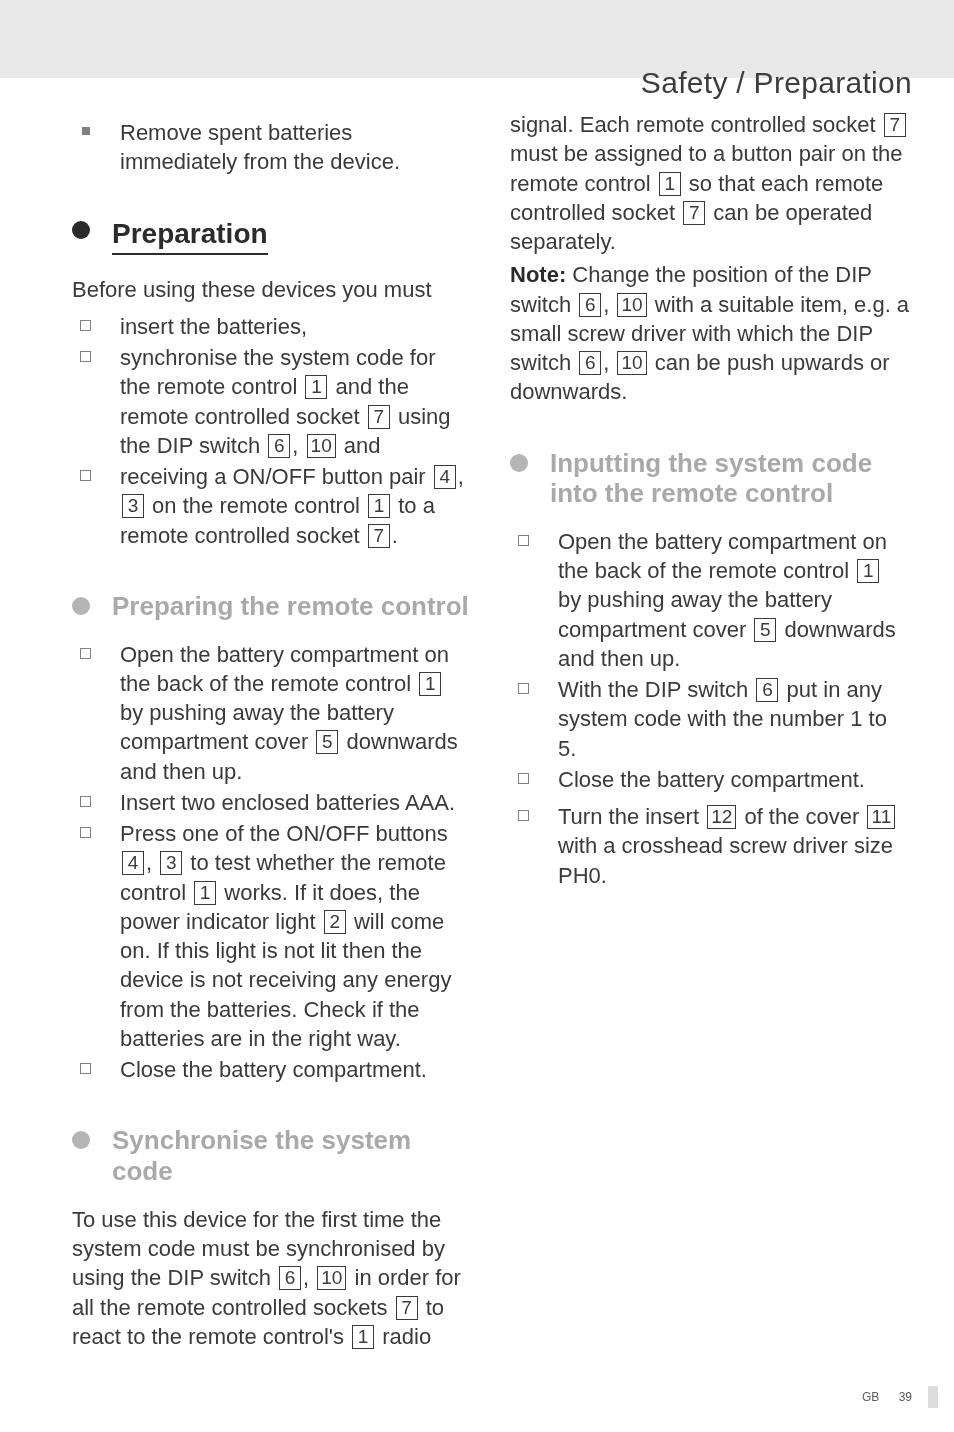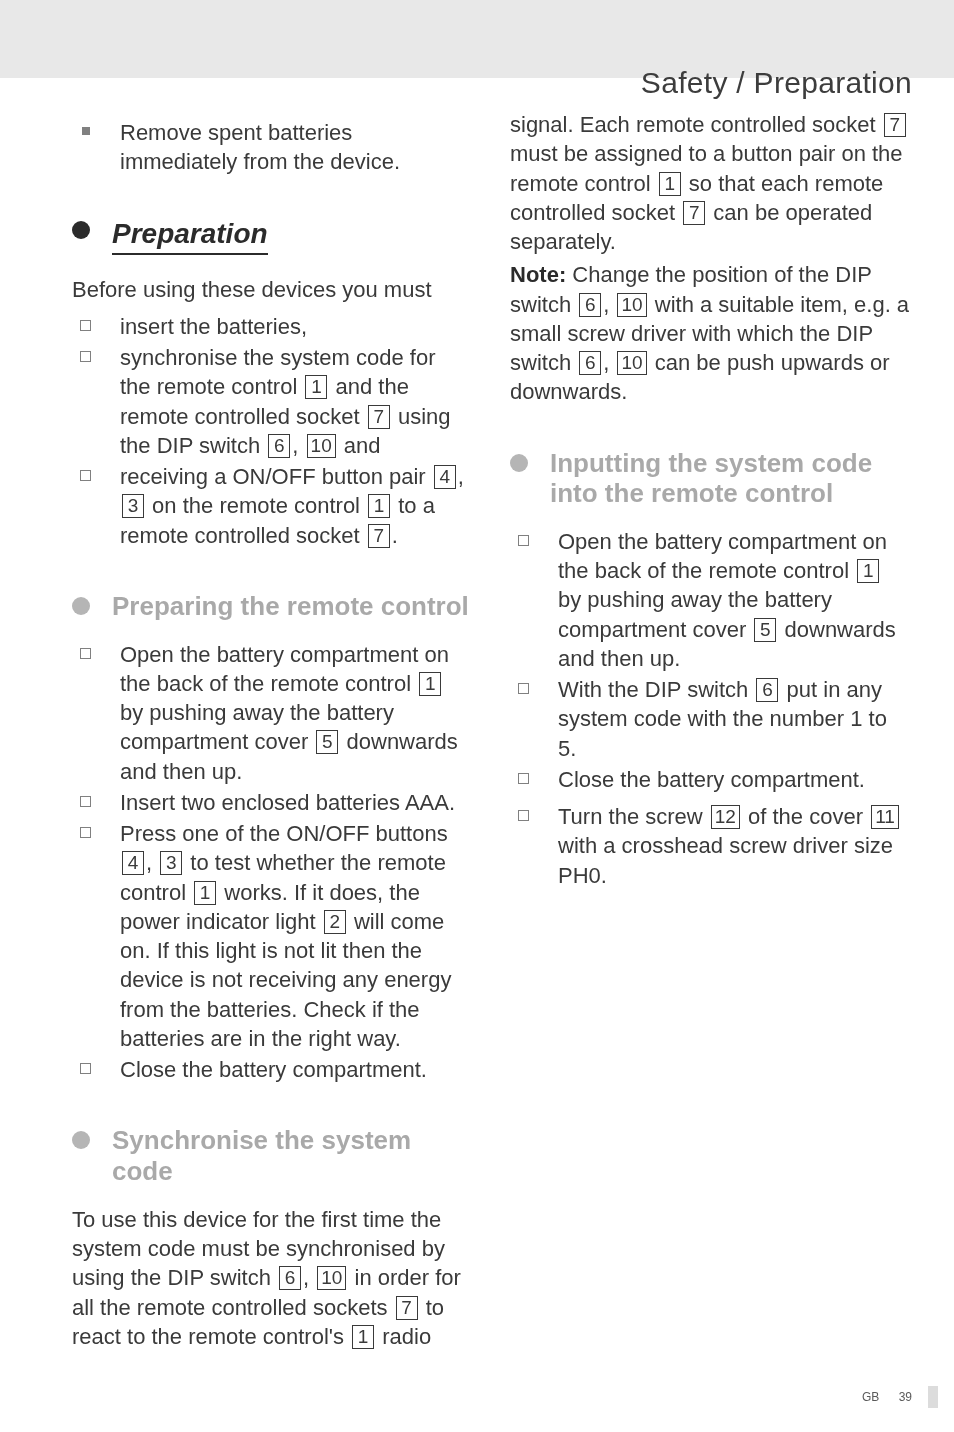--- a/index.html
+++ b/index.html
@@ -90,21 +90,20 @@
     background: #2b2b2b;
     border-radius: 50%;
   }
   .h-prep .title {
     font-size: 28px;
     font-weight: 800;
     color: #2b2b2b;
     border-bottom: 2.5px solid #2b2b2b;
     display: inline-block;
     padding-bottom: 1px;
-    font-style: italic;
   }
   .h-sub {
     margin-top: 41px;
     margin-bottom: 18px;
     padding-left: 40px;
     position: relative;
     font-size: 26px;
     font-weight: 800;
     color: #a9a9a9;
     line-height: 1.18;
@@ -221,21 +220,21 @@
       <span>With the DIP switch </span><span class="boxnum">6</span><span> put in any system code with the number 1 to 5.</span>
     </li>
     <li class="bullet-box">
       <span>Close the battery compartment.</span>
     </li>
   </ul>
 
 
   <ul class="ul-plain">
     <li class="bullet-box">
-      <span>Turn the screw </span><span class="boxnum">12</span><span> of the cover </span><span class="boxnum">11</span><span> with a crosshead screw driver size PH0.</span>
+      <span>Turn the insert </span><span class="boxnum">12</span><span> of the cover </span><span class="boxnum">11</span><span> with a crosshead screw driver size PH0.</span>
     </li>
   </ul>
 
 </div>
 
 <div class="footer">
   <span class="gb">GB</span>
   <span>39</span>
 </div>
 <div class="footer-bar"></div>

